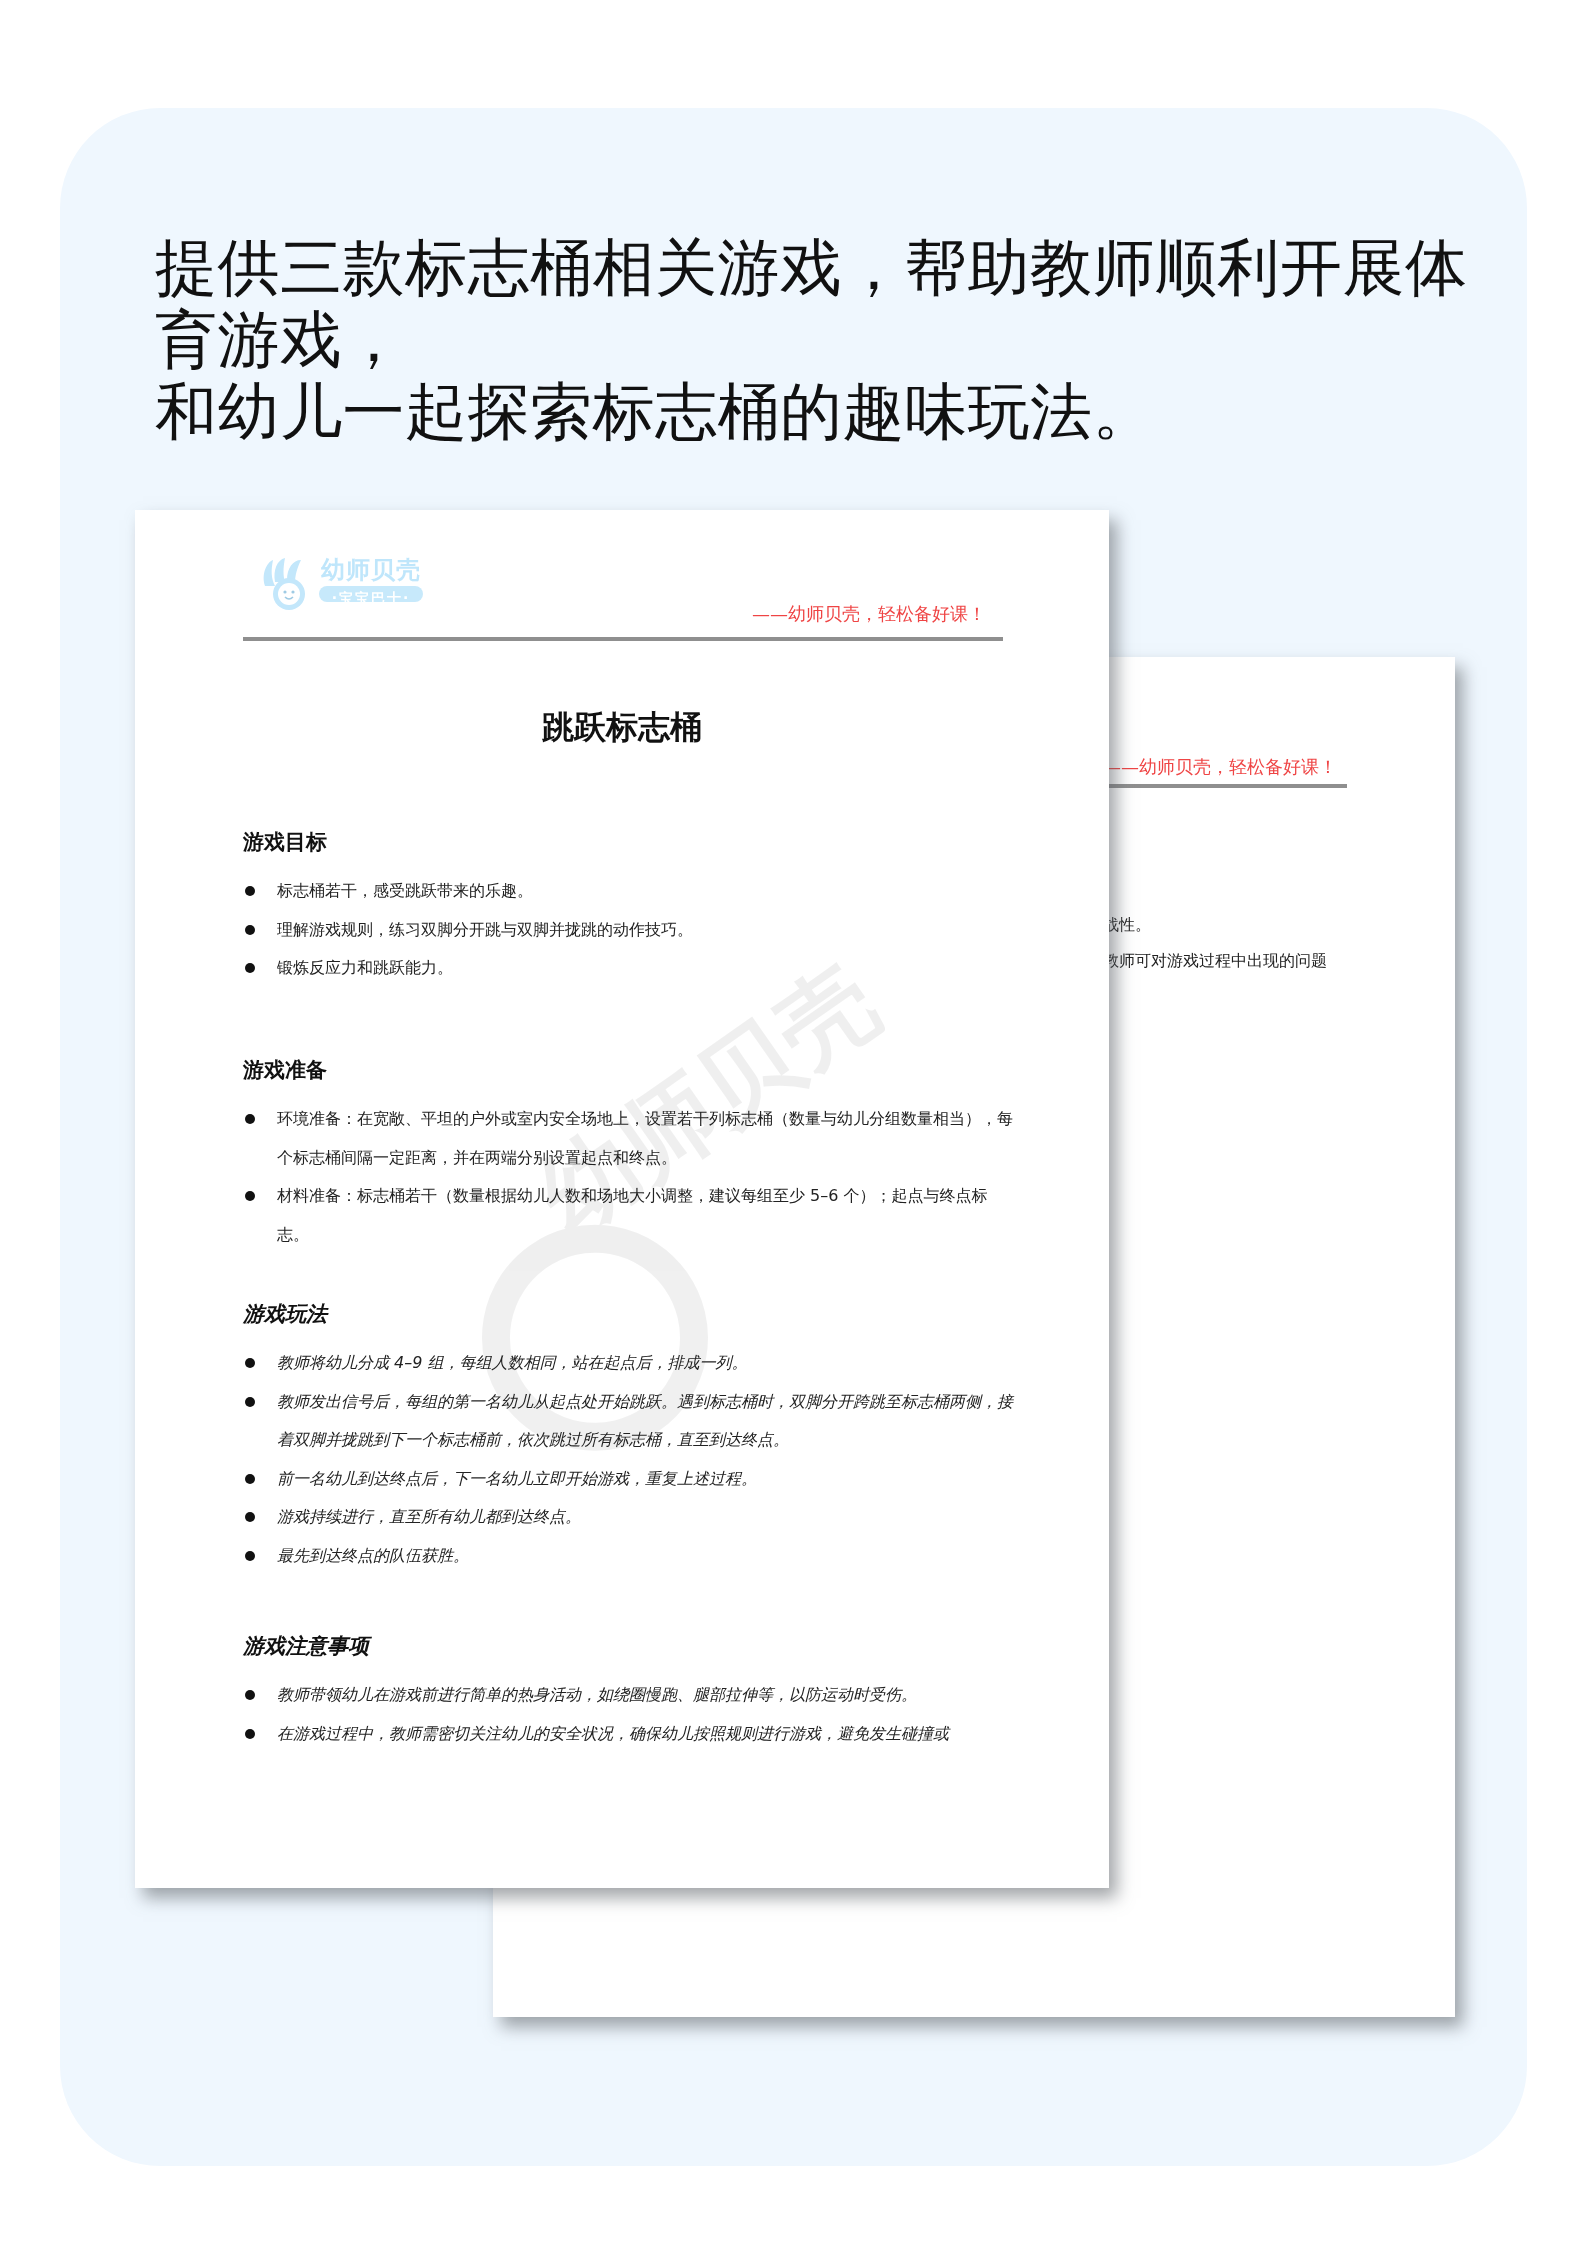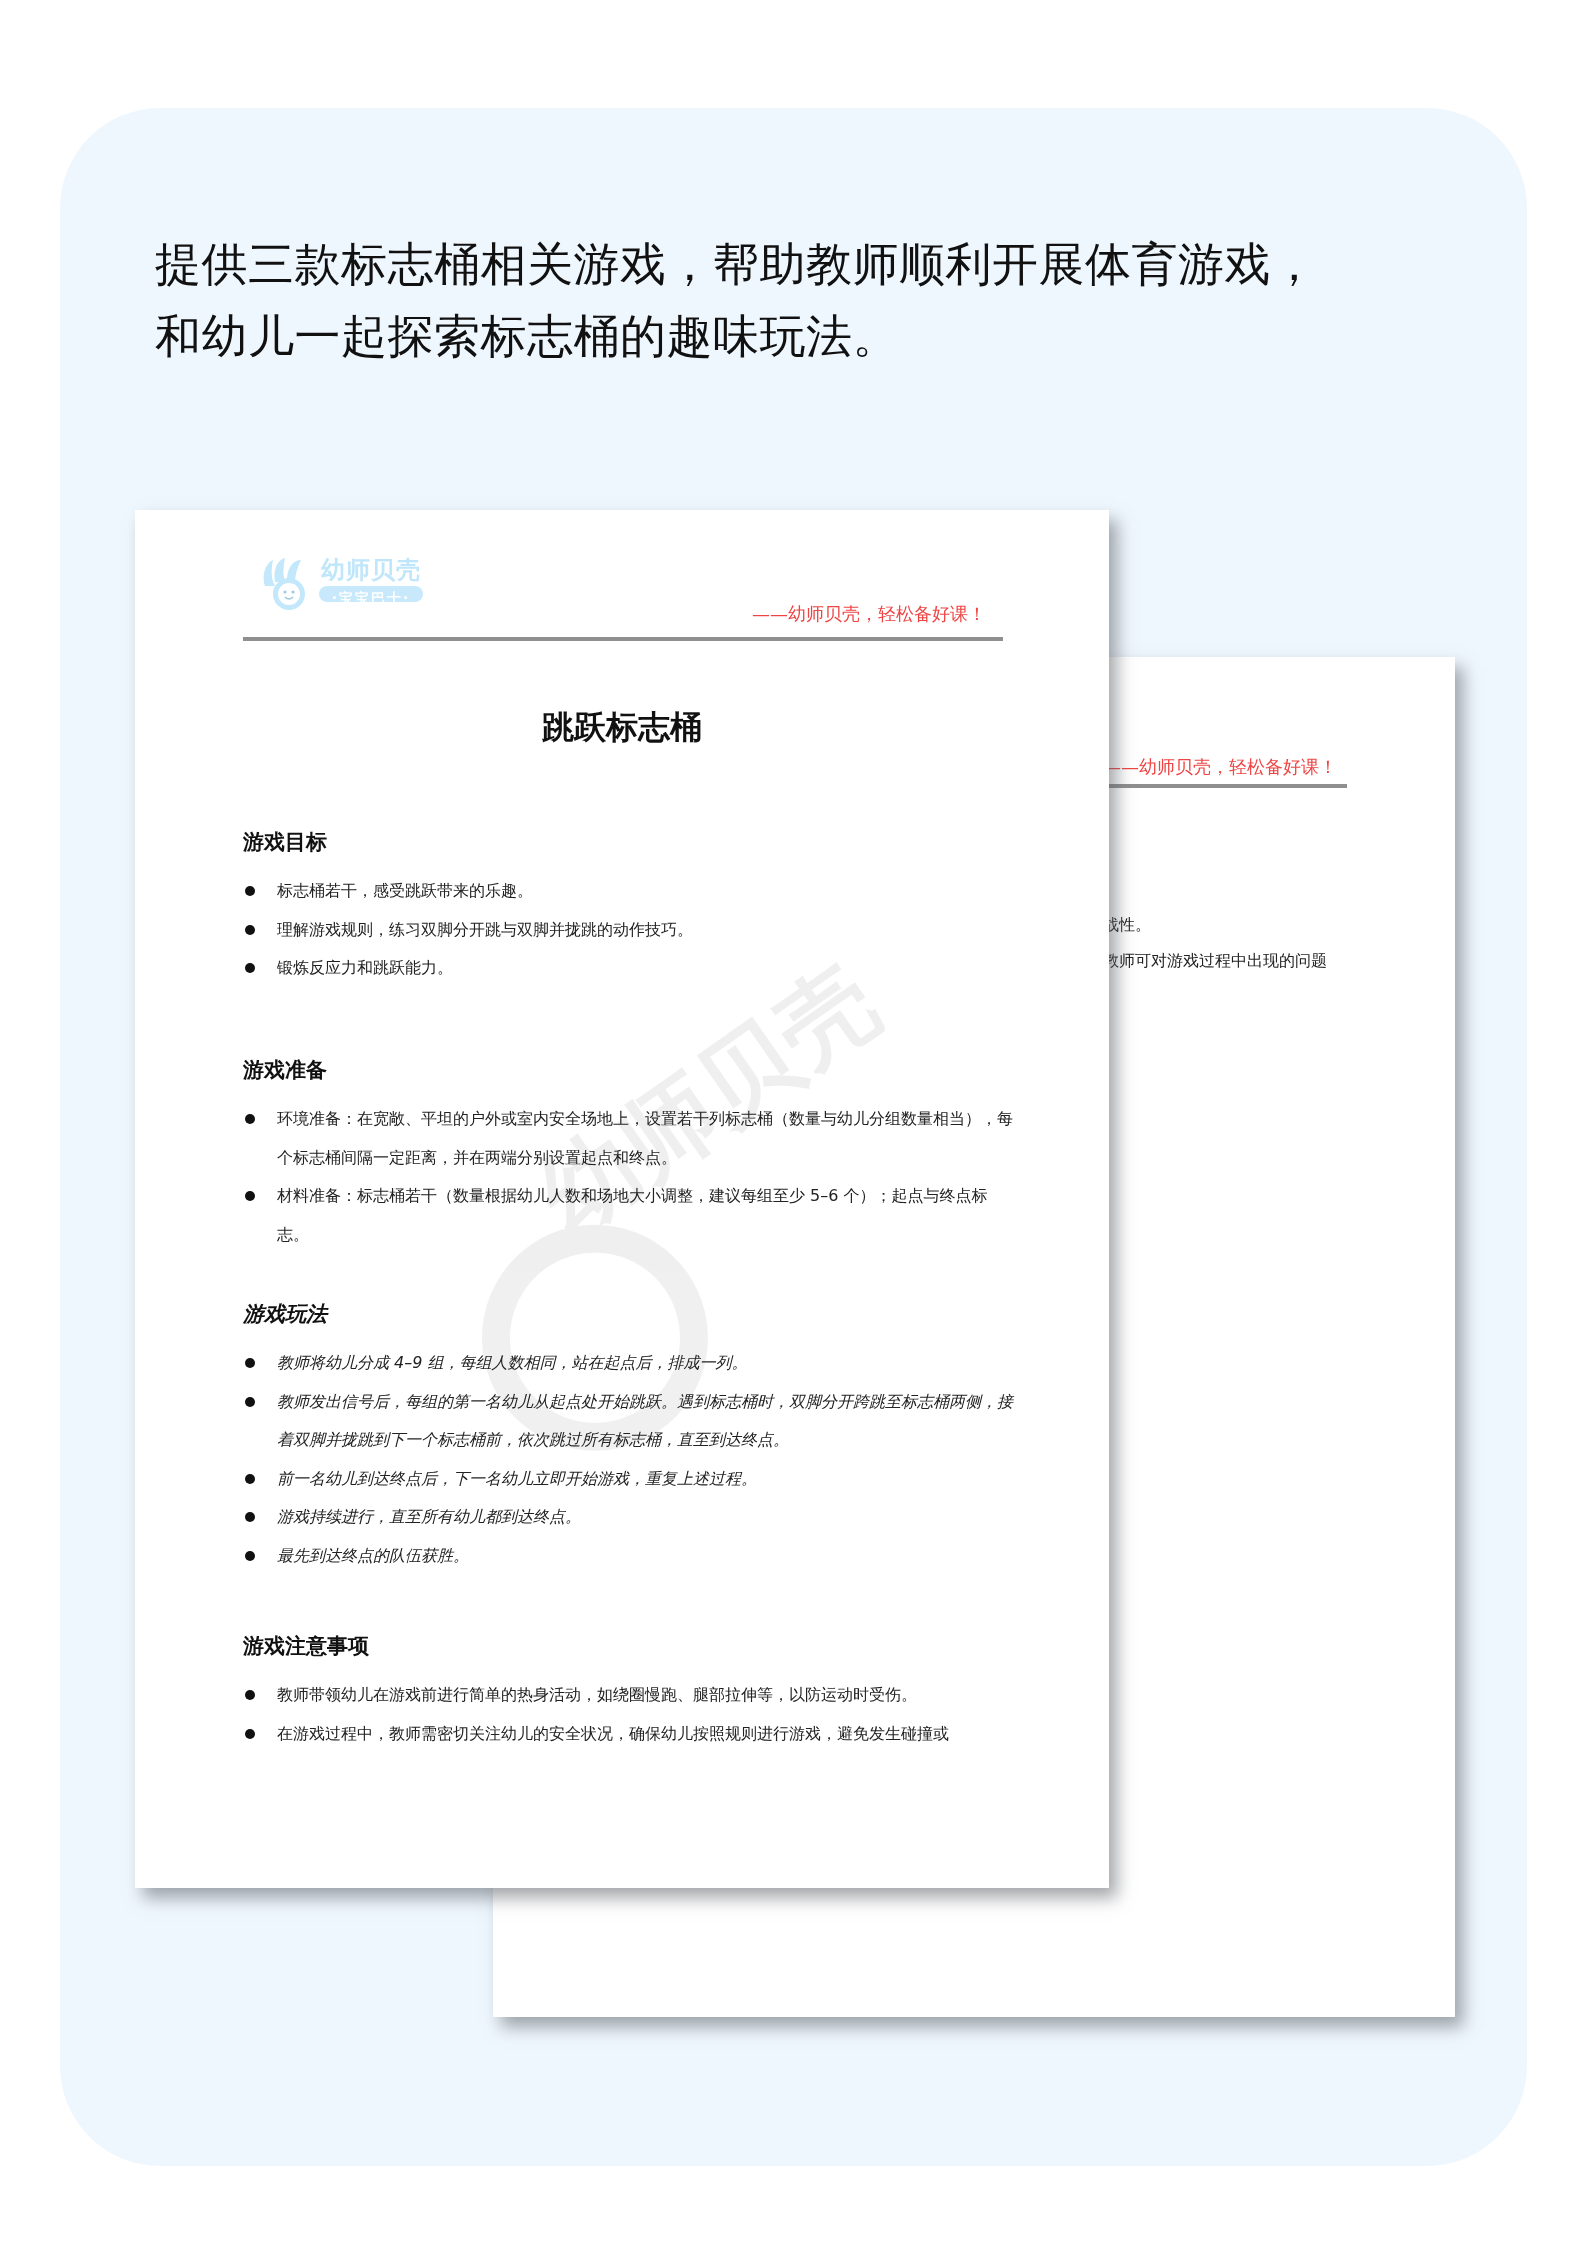--- a/index.html
+++ b/index.html
@@ -13,25 +13,24 @@
       position: absolute;
       left: 60px; top: 108px;
       width: 1467px; height: 2058px;
       background: #eff7fe;
       border-radius: 100px;
     }
     .intro {
       position: absolute;
       left: 155px; top: 232px;
       width: 1320px;
-      font-size: 46px;
+      font-size: 62px;
       line-height: 72px;
       color: #111111;
       letter-spacing: 0.5px;
-      font-family: Liberation Mono, monospace;
     }
     .page {
       position: absolute;
       background: #ffffff;
       box-shadow: 8px 10px 16px rgba(90, 95, 100, 0.55);
     }
     .page.back {
       left: 493px; top: 657px;
       width: 962px; height: 1360px;
       overflow: hidden;
@@ -209,20 +208,20 @@
     <h2>游戏玩法</h2>
     <ul>
       <li>教师将幼儿分成 4–9 组，每组人数相同，站在起点后，排成一列。</li>
       <li>教师发出信号后，每组的第一名幼儿从起点处开始跳跃。遇到标志桶时，双脚分开跨跳至标志桶两侧，接着双脚并拢跳到下一个标志桶前，依次跳过所有标志桶，直至到达终点。</li>
       <li>前一名幼儿到达终点后，下一名幼儿立即开始游戏，重复上述过程。</li>
       <li>游戏持续进行，直至所有幼儿都到达终点。</li>
       <li>最先到达终点的队伍获胜。</li>
     </ul>
   </div>
 
-  <div class="section" style="top:1120px;">
+  <div class="section" style="top:1120px;font-style:italic;">
     <h2>游戏注意事项</h2>
     <ul>
       <li>教师带领幼儿在游戏前进行简单的热身活动，如绕圈慢跑、腿部拉伸等，以防运动时受伤。</li>
       <li style="white-space:nowrap;">在游戏过程中，教师需密切关注幼儿的安全状况，确保幼儿按照规则进行游戏，避免发生碰撞或</li>
     </ul>
   </div>
 </div>
 
 </body></html>

